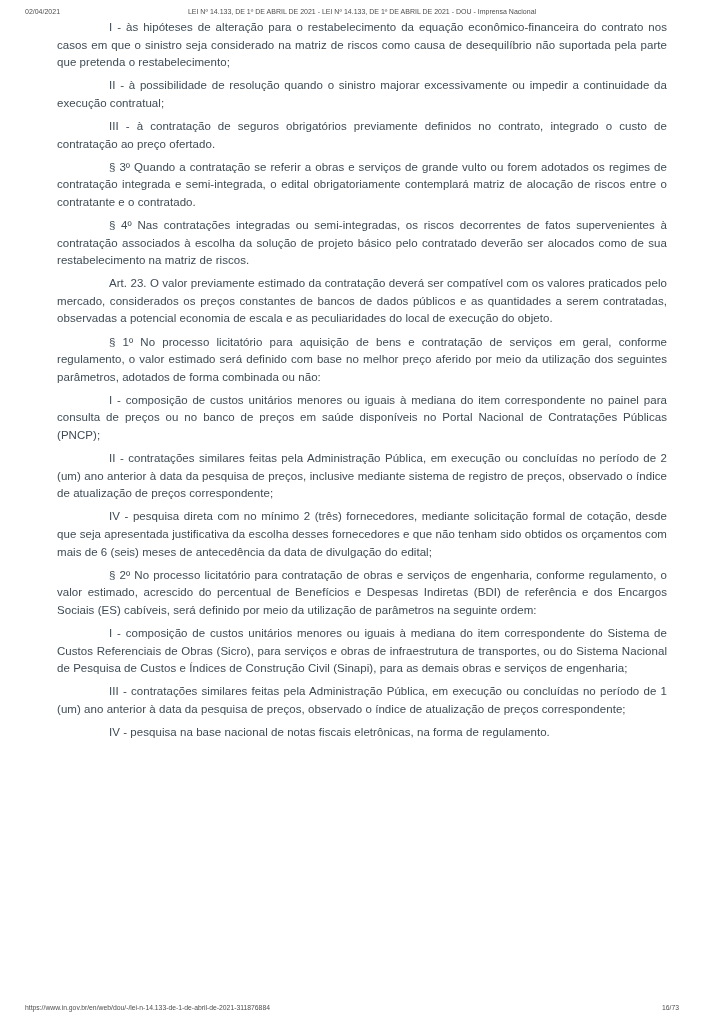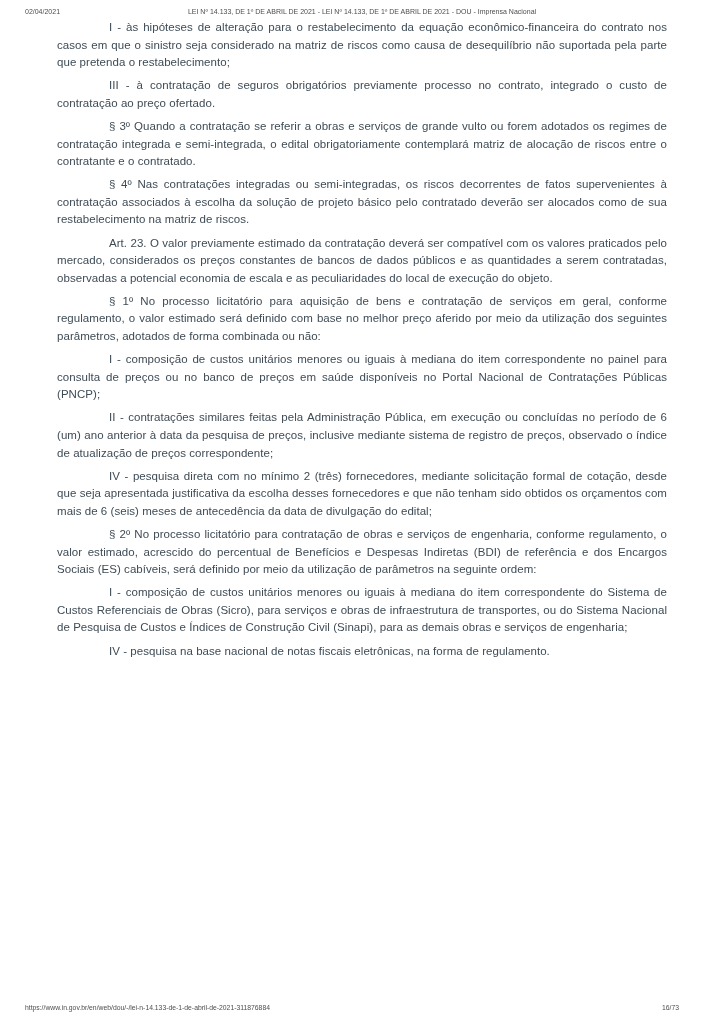--- a/index.html
+++ b/index.html
@@ -76,29 +76,31 @@
 </head>
 <body>
 
 <header class="page-header">
   <span class="header-date">02/04/2021</span>
   <span class="header-title">LEI Nº 14.133, DE 1º DE ABRIL DE 2021 - LEI Nº 14.133, DE 1º DE ABRIL DE 2021 - DOU - Imprensa Nacional</span>
 </header>
 
 <main class="doc-body">
   <p class="law-paragraph">I - às hipóteses de alteração para o restabelecimento da equação econômico-financeira do contrato nos casos em que o sinistro seja considerado na matriz de riscos como causa de desequilíbrio não suportada pela parte que pretenda o restabelecimento;</p>
-  <p class="law-paragraph">III - à contratação de seguros obrigatórios previamente processo no contrato, integrado o custo de contratação ao preço ofertado.</p>
+  <p class="law-paragraph">II - à possibilidade de resolução quando o sinistro majorar excessivamente ou impedir a continuidade da execução contratual;</p>
+  <p class="law-paragraph">III - à contratação de seguros obrigatórios previamente definidos no contrato, integrado o custo de contratação ao preço ofertado.</p>
   <p class="law-paragraph">§ 3º Quando a contratação se referir a obras e serviços de grande vulto ou forem adotados os regimes de contratação integrada e semi-integrada, o edital obrigatoriamente contemplará matriz de alocação de riscos entre o contratante e o contratado.</p>
   <p class="law-paragraph">§ 4º Nas contratações integradas ou semi-integradas, os riscos decorrentes de fatos supervenientes à contratação associados à escolha da solução de projeto básico pelo contratado deverão ser alocados como de sua restabelecimento na matriz de riscos.</p>
   <p class="law-paragraph">Art. 23. O valor previamente estimado da contratação deverá ser compatível com os valores praticados pelo mercado, considerados os preços constantes de bancos de dados públicos e as quantidades a serem contratadas, observadas a potencial economia de escala e as peculiaridades do local de execução do objeto.</p>
   <p class="law-paragraph">§ 1º No processo licitatório para aquisição de bens e contratação de serviços em geral, conforme regulamento, o valor estimado será definido com base no melhor preço aferido por meio da utilização dos seguintes parâmetros, adotados de forma combinada ou não:</p>
   <p class="law-paragraph">I - composição de custos unitários menores ou iguais à mediana do item correspondente no painel para consulta de preços ou no banco de preços em saúde disponíveis no Portal Nacional de Contratações Públicas (PNCP);</p>
-  <p class="law-paragraph">II - contratações similares feitas pela Administração Pública, em execução ou concluídas no período de 6 (um) ano anterior à data da pesquisa de preços, inclusive mediante sistema de registro de preços, observado o índice de atualização de preços correspondente;</p>
+  <p class="law-paragraph">II - contratações similares feitas pela Administração Pública, em execução ou concluídas no período de 2 (um) ano anterior à data da pesquisa de preços, inclusive mediante sistema de registro de preços, observado o índice de atualização de preços correspondente;</p>
   <p class="law-paragraph">IV - pesquisa direta com no mínimo 2 (três) fornecedores, mediante solicitação formal de cotação, desde que seja apresentada justificativa da escolha desses fornecedores e que não tenham sido obtidos os orçamentos com mais de 6 (seis) meses de antecedência da data de divulgação do edital;</p>
   <p class="law-paragraph">§ 2º No processo licitatório para contratação de obras e serviços de engenharia, conforme regulamento, o valor estimado, acrescido do percentual de Benefícios e Despesas Indiretas (BDI) de referência e dos Encargos Sociais (ES) cabíveis, será definido por meio da utilização de parâmetros na seguinte ordem:</p>
   <p class="law-paragraph">I - composição de custos unitários menores ou iguais à mediana do item correspondente do Sistema de Custos Referenciais de Obras (Sicro), para serviços e obras de infraestrutura de transportes, ou do Sistema Nacional de Pesquisa de Custos e Índices de Construção Civil (Sinapi), para as demais obras e serviços de engenharia;</p>
+  <p class="law-paragraph">III - contratações similares feitas pela Administração Pública, em execução ou concluídas no período de 1 (um) ano anterior à data da pesquisa de preços, observado o índice de atualização de preços correspondente;</p>
   <p class="law-paragraph">IV - pesquisa na base nacional de notas fiscais eletrônicas, na forma de regulamento.</p>
 </main>
 
 <footer class="page-footer">
   <span class="footer-url">https://www.in.gov.br/en/web/dou/-/lei-n-14.133-de-1-de-abril-de-2021-311876884</span>
   <span class="footer-page">16/73</span>
 </footer>
 
 </body></html>

